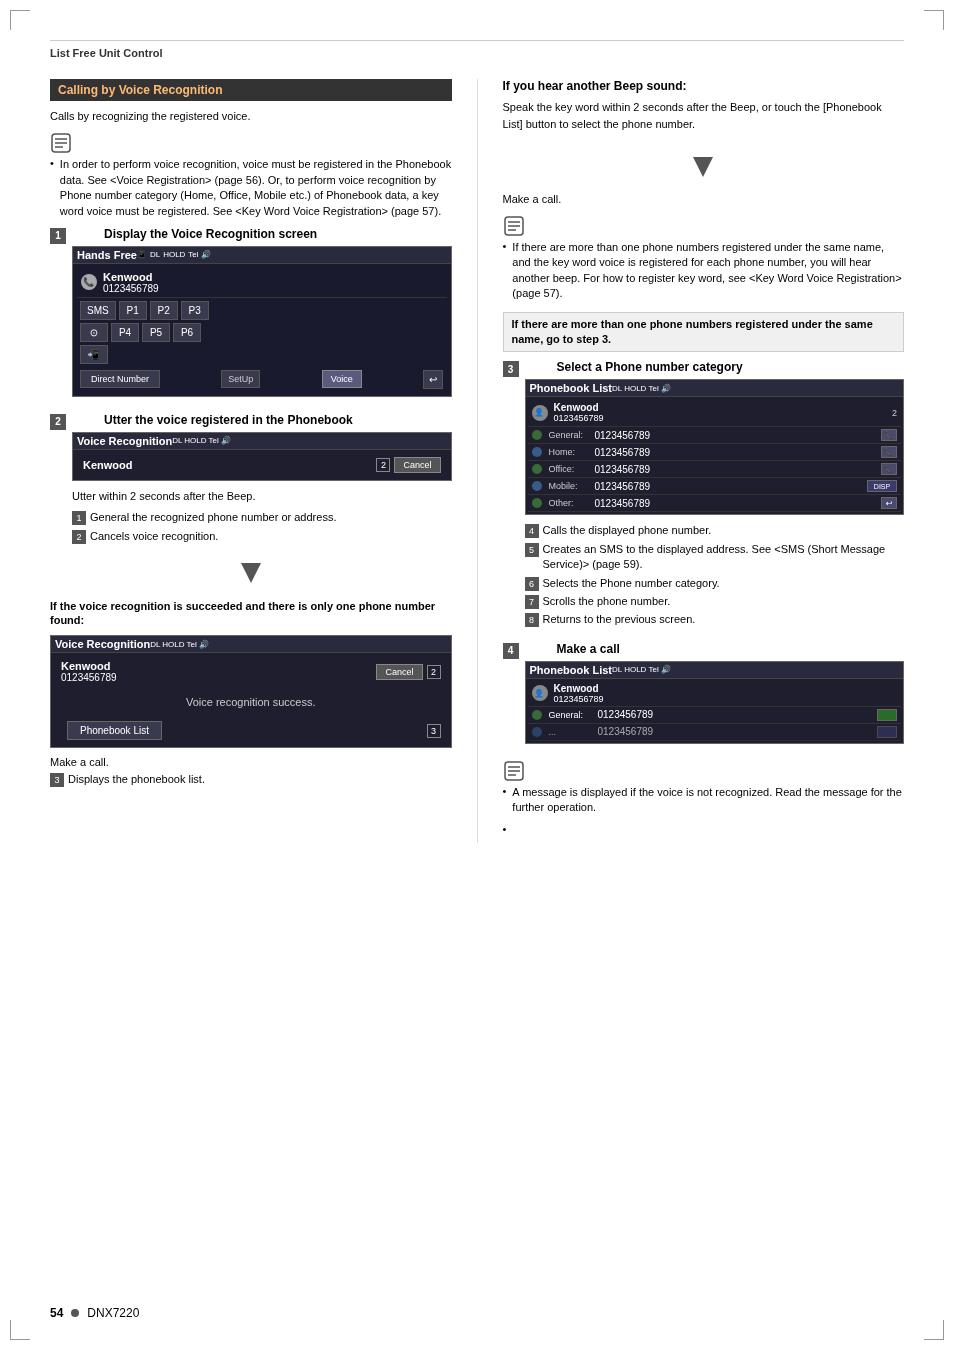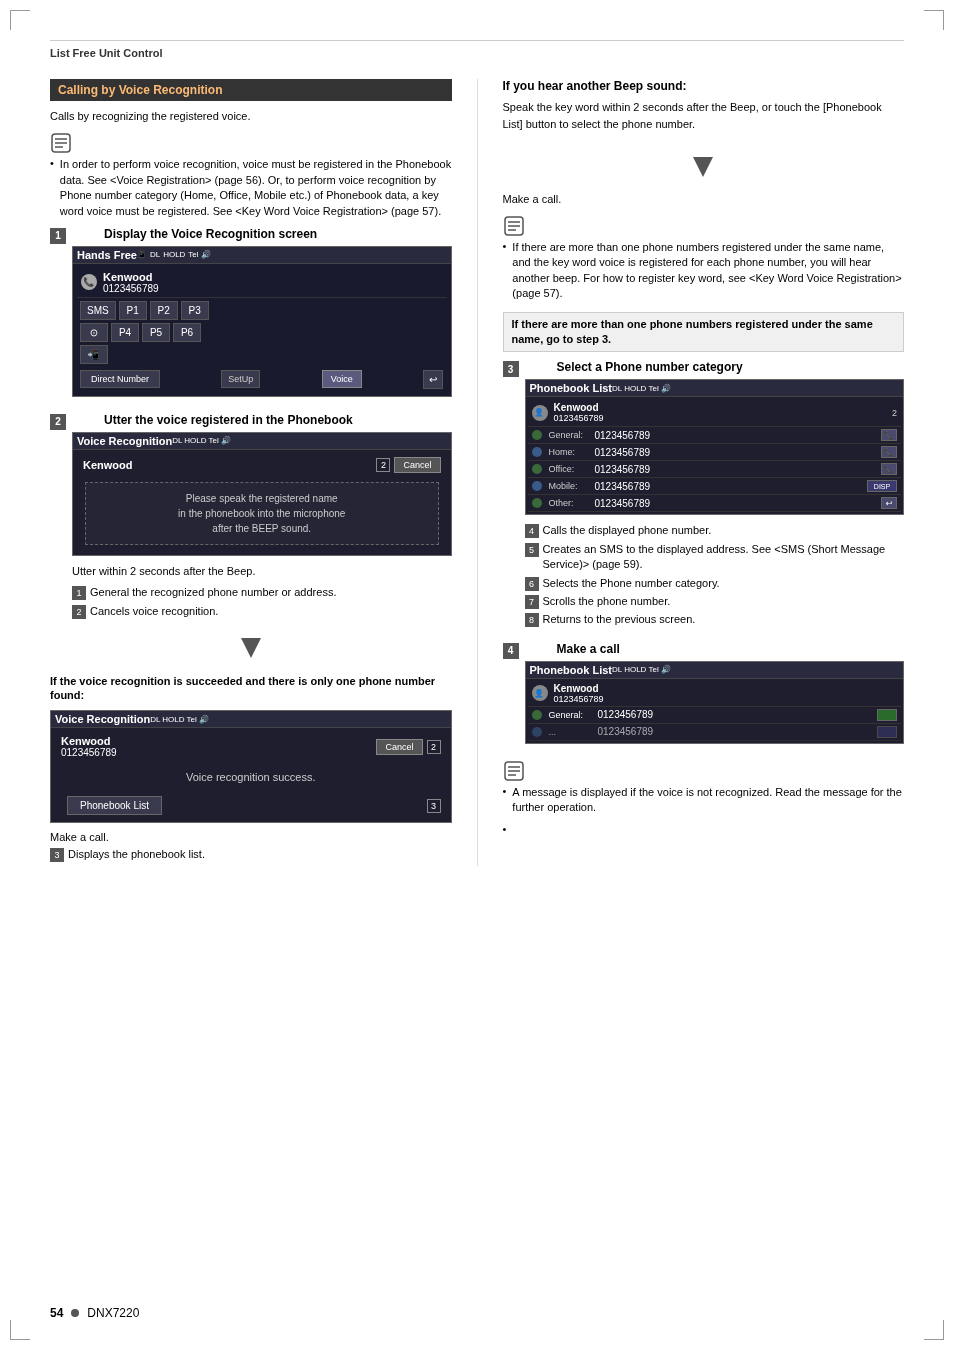--- a/index.html
+++ b/index.html
@@ -603,23 +603,20 @@
               <div class="vr-name-row">
                 <div>
                   <div class="vr-name">Kenwood</div>
                 </div>
                 <div style="display:flex;gap:4px;align-items:center;">
                   <div style="border:1px solid #888;color:#fff;font-size:9px;width:14px;height:14px;display:flex;align-items:center;justify-content:center;">2</div>
                   <div class="vr-cancel-btn">
                     <span>Cancel</span>
                   </div>
                 </div>
-              </div>
-              <div class="vr-message-box">
-                <span>Please speak the registered name<br>in the phonebook into the microphone<br>after the BEEP sound.</span>
               </div>
             </div>
           </div>
 
           <div class="step-note">Utter within 2 seconds after the Beep.</div>
 
           <div class="item-notes">
             <div class="item-note">
               <div class="box">1</div>
               <div class="text">General the recognized phone number or address.</div>

